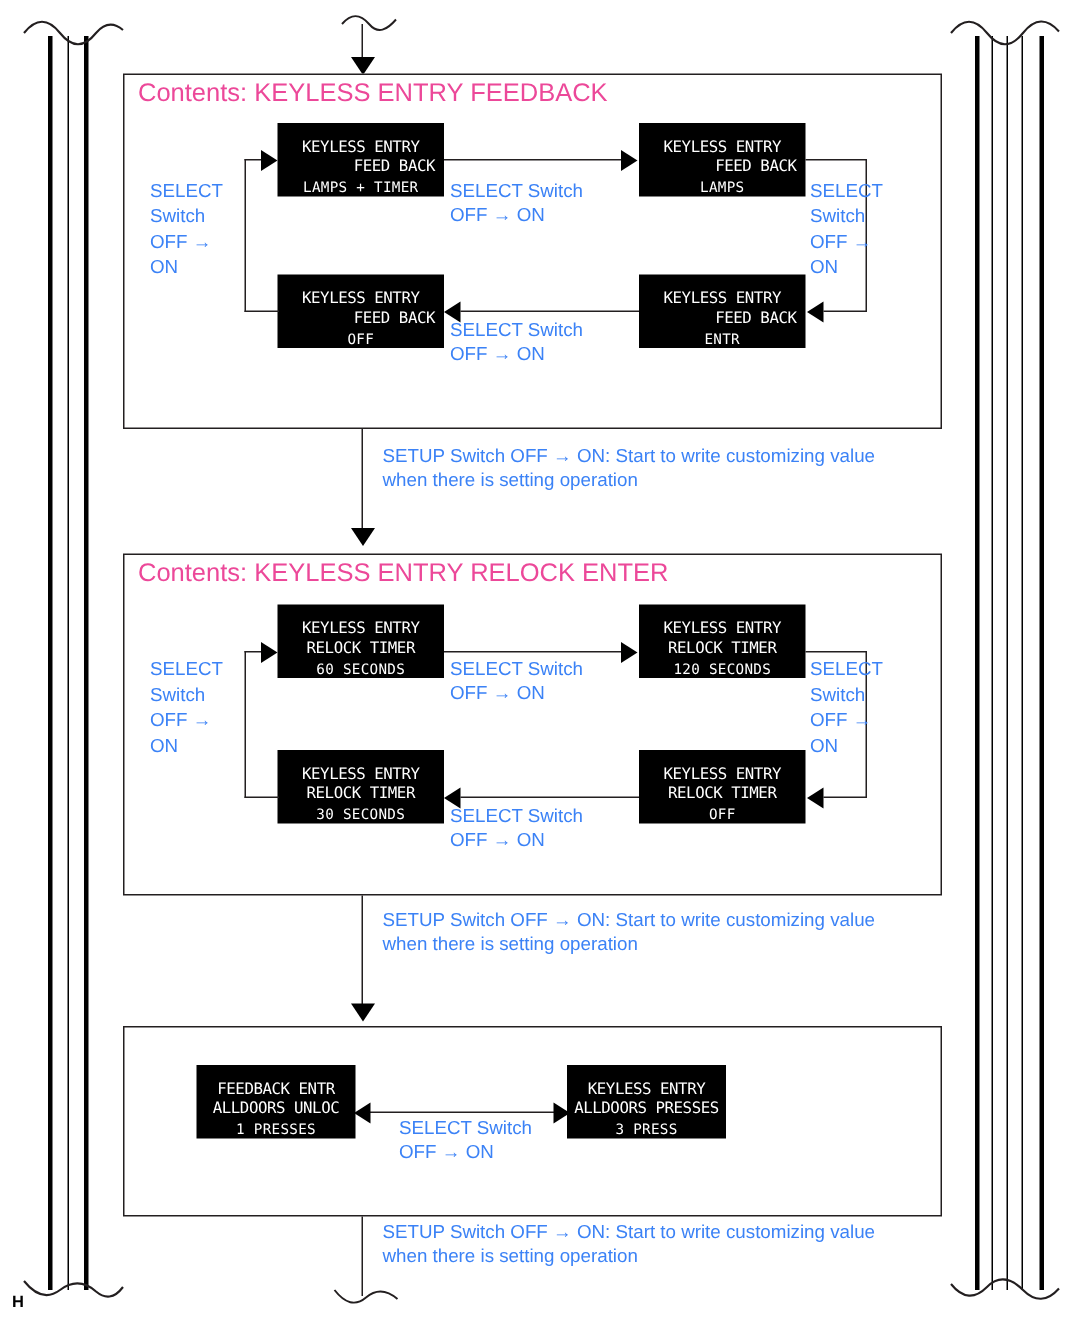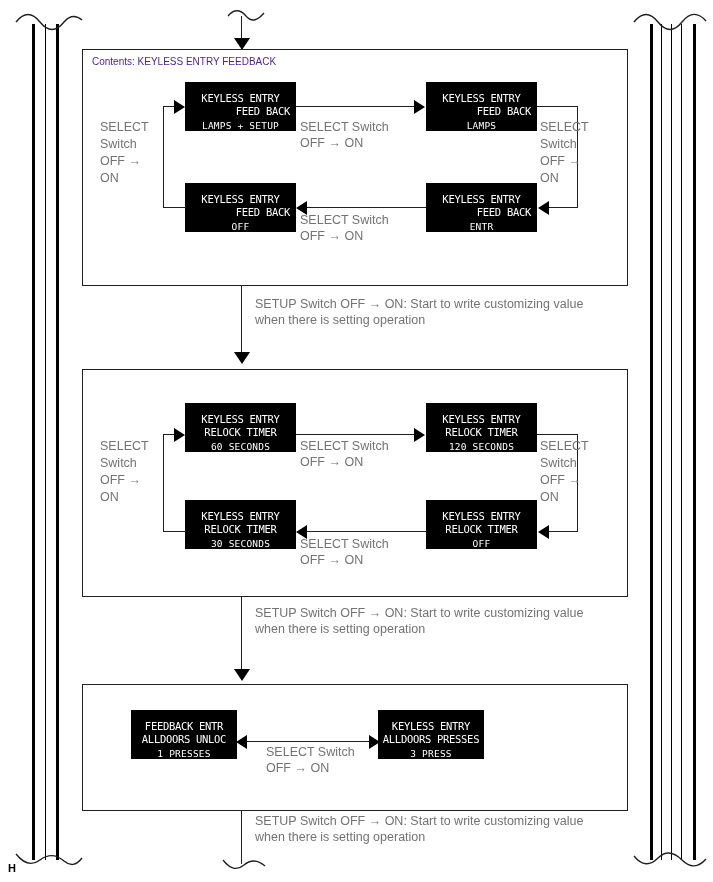--- a/index.html
+++ b/index.html
@@ -16,24 +16,24 @@
 
   
   .section{
     position:absolute;
     border:1.5px solid #231f20;
     background:#fff;
     box-sizing:border-box;
   }
   .section-title{
     position:absolute;
-    font-size:10px;
+    font-size:17px;
     line-height:14px;
     white-space:nowrap;
-    color:#4c1d95;
+    color:#ec4899;
   }
 
   
   .lcd{
     position:absolute;
     background:#000000;
     box-sizing:border-box;
     display:flex;
     flex-direction:column;
     overflow:hidden;
@@ -63,21 +63,21 @@
   
   .lcd.ralign .l2{text-align:right;padding-right:6px;}
   .lcd.ralign .l1{text-align:center;}
 
   
   .cap{
     position:absolute;
     font-size:12.5px;
     line-height:16px;
     white-space:pre-line;
-    color:#737373;
+    color:#3b82f6;
   }
   .cap.narrow{line-height:17px;}
 
   
   .hline{position:absolute;background:#231f20;height:1.4px;}
   .vline{position:absolute;background:#231f20;width:1.4px;}
   .arr{position:absolute;width:0;height:0;}
   .arr-r{border-top:7px solid transparent;border-bottom:7px solid transparent;border-left:11px solid #000;}
   .arr-l{border-top:7px solid transparent;border-bottom:7px solid transparent;border-right:11px solid #000;}
   .arr-d{border-left:8px solid transparent;border-right:8px solid transparent;border-top:12px solid #000;}
@@ -124,21 +124,21 @@
 
   <div class="cap narrow" style="left:100px;top:119px;">SELECT
 Switch
 OFF →
 ON</div>
 
   <div class="lcd ralign" style="left:185px;top:82px;width:111px;height:49px;">
     <div class="l1">KEYLESS ENTRY</div>
     <div class="l2">FEED  BACK</div>
     <div class="sep"></div>
-    <div class="l3">LAMPS   + SETUP</div>
+    <div class="l3">LAMPS   + TIMER</div>
   </div>
 
   <div class="lcd ralign" style="left:426px;top:82px;width:111px;height:49px;">
     <div class="l1">KEYLESS ENTRY</div>
     <div class="l2">FEED  BACK</div>
     <div class="sep"></div>
     <div class="l3">LAMPS</div>
   </div>
 
   <div class="lcd ralign" style="left:426px;top:183px;width:111px;height:49px;">
@@ -178,20 +178,21 @@
   <div class="vline" style="left:163px;top:106px;height:102px;"></div>
   <div class="hline" style="left:163px;top:106px;width:13px;"></div>
   <div class="arr arr-r" style="left:174px;top:100px;"></div>
 
   <div class="vline" style="left:241px;top:286px;height:76px;"></div>
   <div class="arr arr-d" style="left:234px;top:352px;"></div>
   <div class="cap" style="left:255px;top:296px;">SETUP Switch OFF → ON: Start to write customizing value
 when there is setting operation</div>
 
   <div class="section" style="left:82px;top:369px;width:546px;height:228px;"></div>
+  <div class="section-title" style="left:92px;top:375px;">Contents: KEYLESS ENTRY RELOCK ENTER</div>
 
   <div class="cap narrow" style="left:100px;top:438px;">SELECT
 Switch
 OFF →
 ON</div>
 
   <div class="lcd" style="left:185px;top:403px;width:111px;height:49px;">
     <div class="l1">KEYLESS ENTRY</div>
     <div class="l2">RELOCK TIMER</div>
     <div class="sep"></div>

